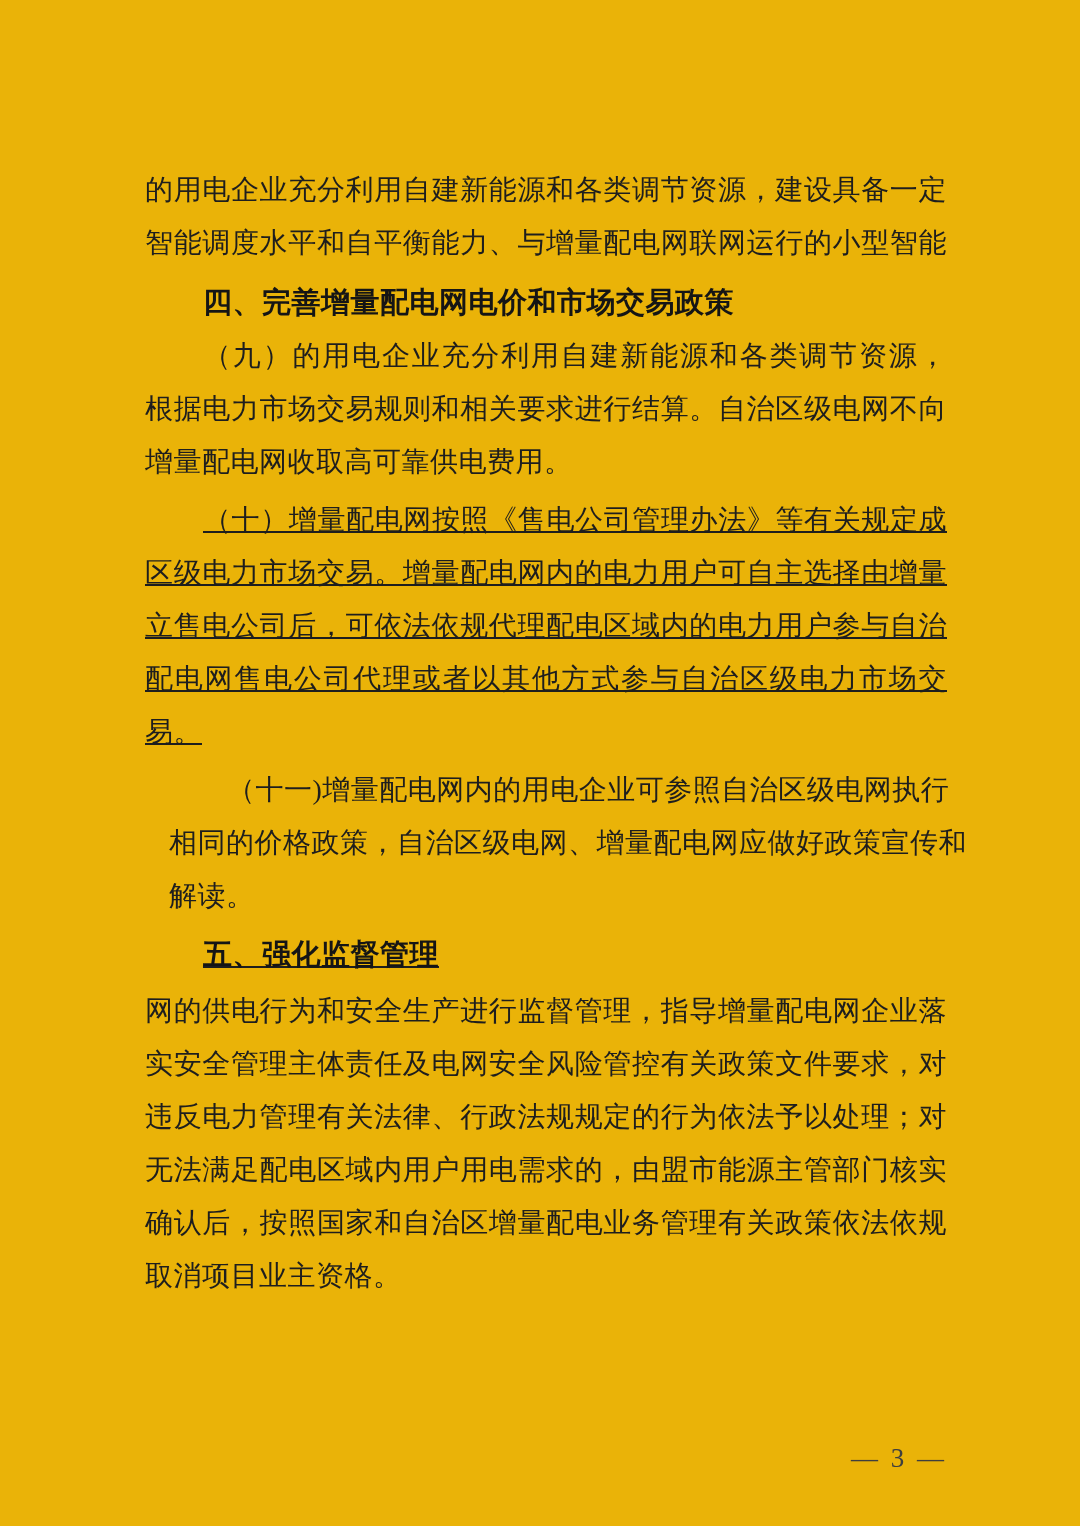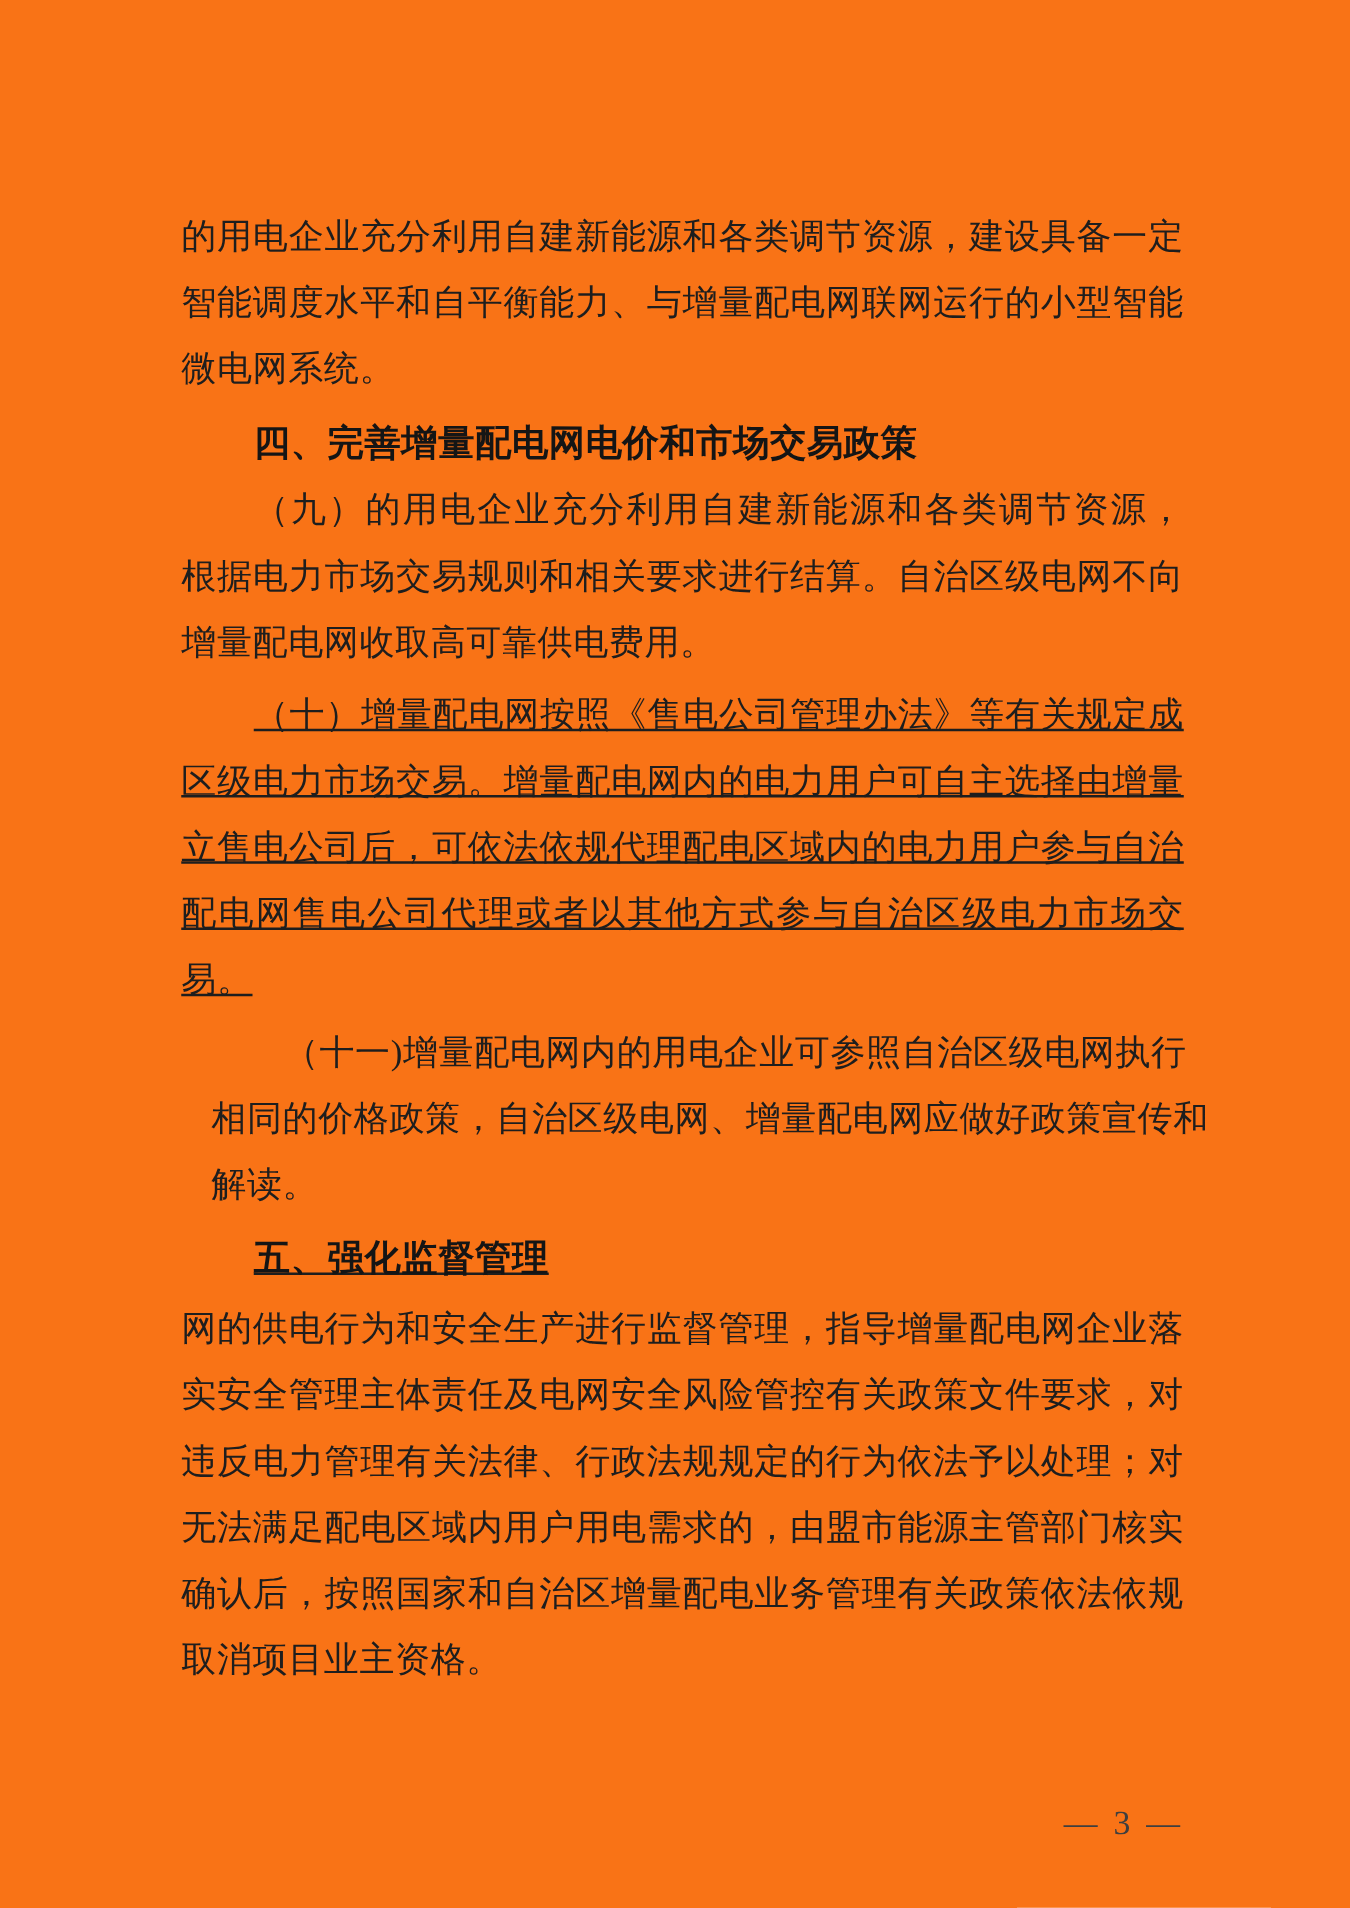--- a/index.html
+++ b/index.html
@@ -11,21 +11,21 @@
     height: 1526px;
     background: #ffffff;
     position: relative;
     overflow: hidden;
     font-family: "Liberation Serif", "DejaVu Serif", serif;
     color: #1e1e1e;
   }
   .page {
     position: absolute;
     inset: 0;
-    background: #f97316;
+    background: #eab308;
     padding-left: 16px;
   }
   .content {
     position: absolute;
     left: 145px;
     top: 163px;
     width: 802px;
   }
   .block { margin: 0; }
   .blk-h1  { margin-top: 7px; }
@@ -67,21 +67,20 @@
 </style>
 </head>
 <body>
 
 <div class="page">
   <div class="content">
 
     <div class="block">
       <div class="line">的用电企业充分利用自建新能源和各类调节资源，建设具备一定</div>
       <div class="line">智能调度水平和自平衡能力、与增量配电网联网运行的小型智能</div>
-      <div class="line last">微电网系统。</div>
     </div>
 
     <div class="block blk-h1">
       <div class="line heading indent last">四、完善增量配电网电价和市场交易政策</div>
     </div>
 
     <div class="block">
       <div class="line indent">（九）的用电企业充分利用自建新能源和各类调节资源，</div>
       <div class="line">根据电力市场交易规则和相关要求进行结算。自治区级电网不向</div>
       <div class="line last">增量配电网收取高可靠供电费用。</div>

